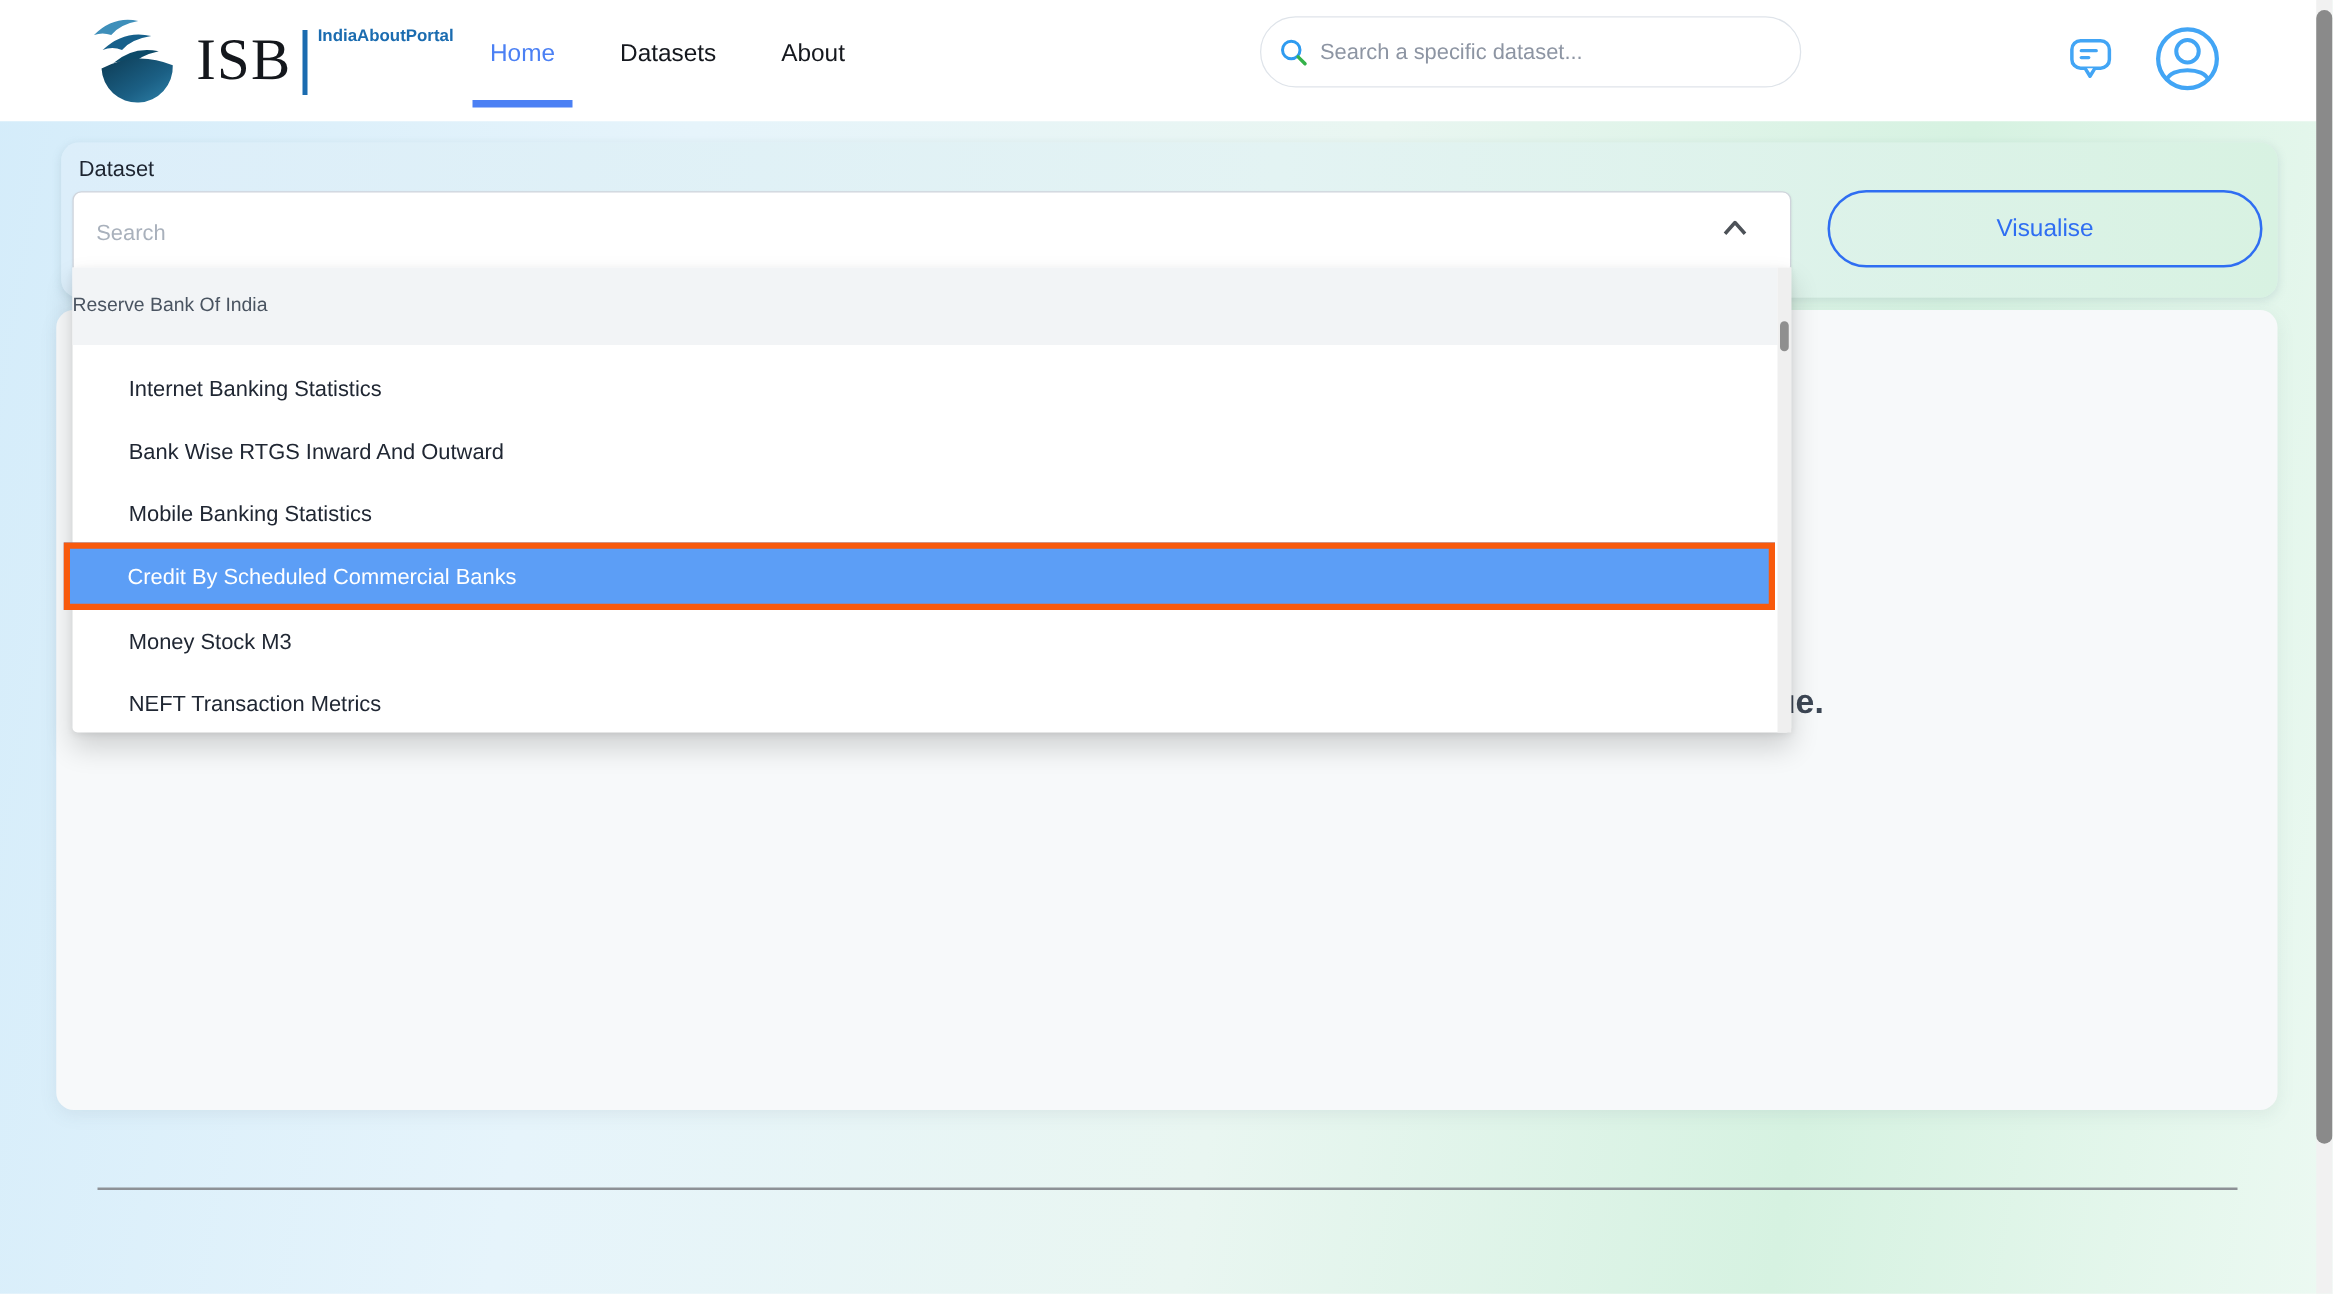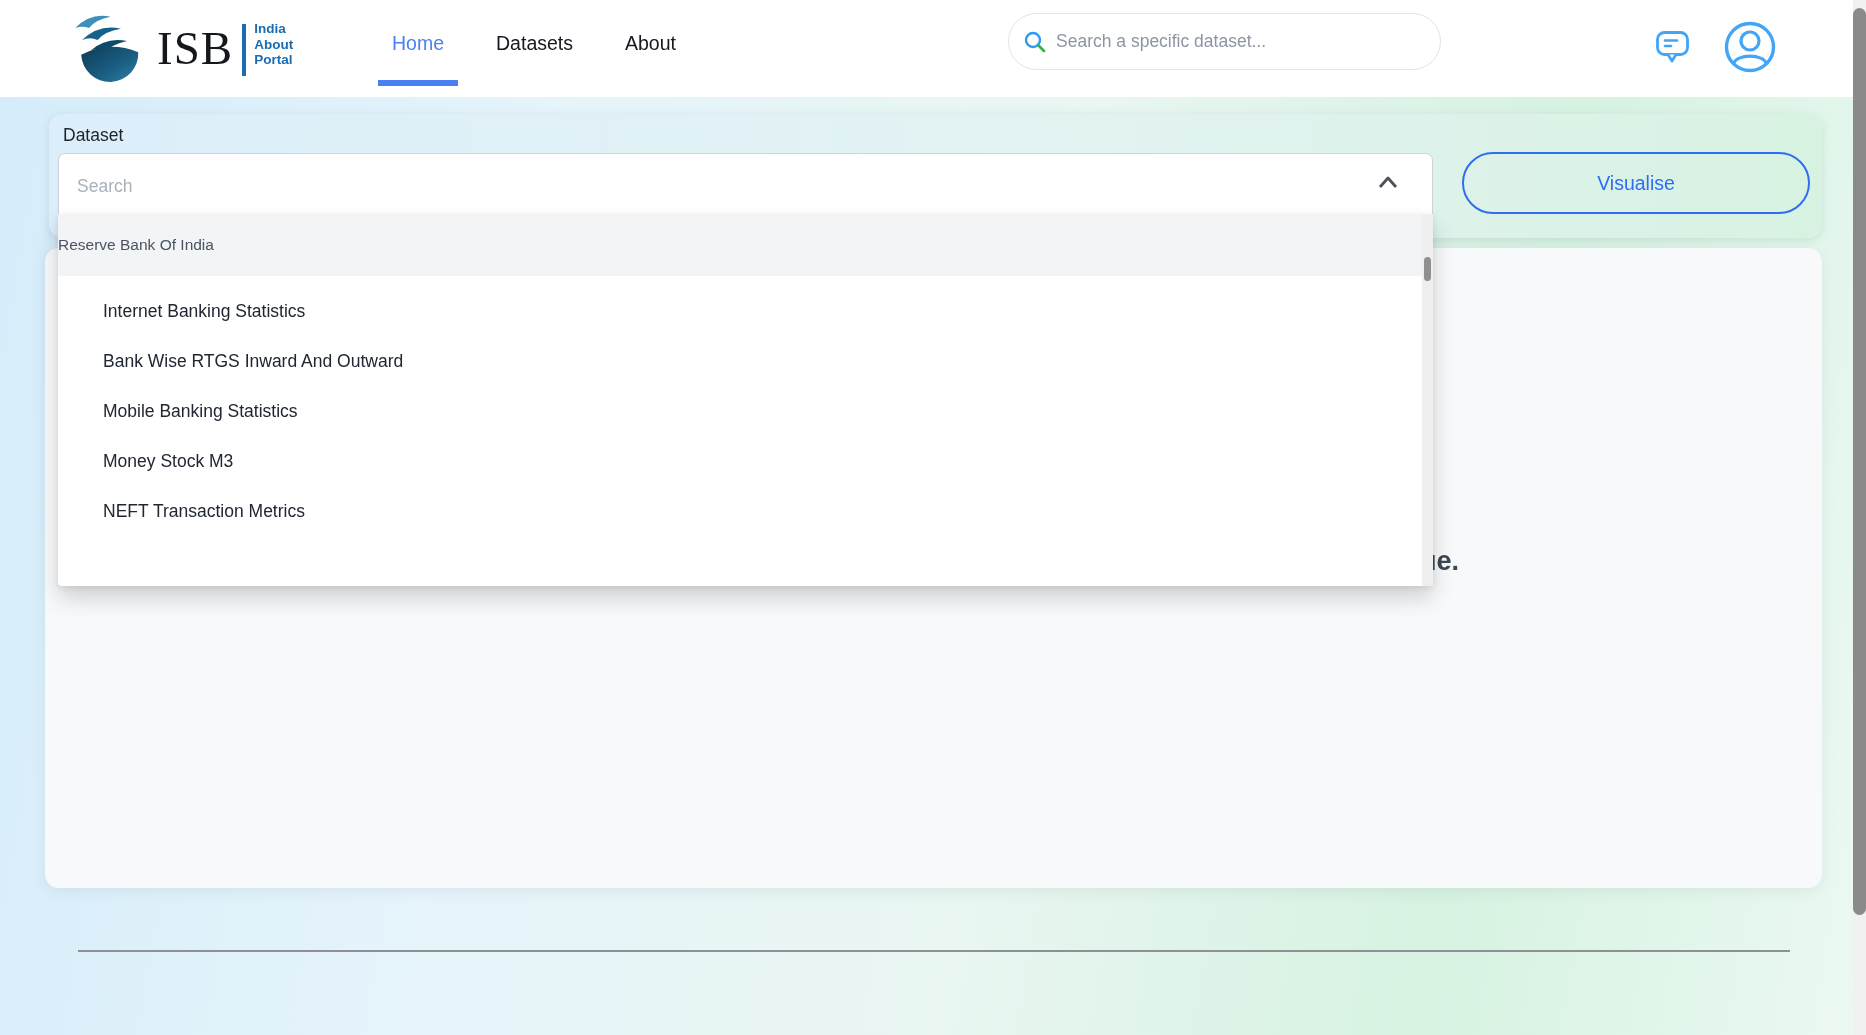--- a/index.html
+++ b/index.html
@@ -8,21 +8,21 @@
     font-family:"Liberation Sans", sans-serif;
     background:linear-gradient(100deg,#d4ecfa 0%,#e6f4fb 28%,#e9f6f1 55%,#d6f2e1 78%,#ecf9f2 100%);
   }
   .canvas { position:relative; width:1866px; height:1035px; }
 
   
   .header { position:absolute; left:0; top:0; width:1866px; height:97px; background:#ffffff; z-index:40; }
   .logo { position:absolute; left:70px; top:8px; display:flex; align-items:flex-start; cursor:pointer; }
   .isb-word { font-family:"Liberation Serif", serif; font-weight:500; font-size:47px; line-height:80px; color:#14171c; letter-spacing:1px; margin-left:11px; }
   .logo-sep { width:4px; height:52px; background:#1b6cb0; margin:16px 8px 0 9px; }
-  .logo-lines { margin-top:13px; display:flex; flex-direction:column; }
+  .logo-lines { margin-top:13px; display:flex; flex-direction:row; }
   .logo-lines span { font-size:13.5px; line-height:15.5px; font-weight:bold; color:#1b6cb0; }
   .nav { position:absolute; left:392px; top:0; height:86px; display:flex; gap:52px; }
   .nav-item { position:relative; height:100%; display:flex; align-items:center; font-size:19.5px; font-weight:500; color:#15181e; cursor:pointer; }
   .nav-item.active { color:#4b80f4; }
   .nav-underline { position:absolute; bottom:0; left:-14px; right:-14px; height:6px; background:#4b80f4; }
   .search-pill { position:absolute; left:1008px; top:13px; width:433px; height:57px; border:1.5px solid #dfe4ea; border-radius:29px; background:#fff; display:flex; align-items:center; padding:0 16px 0 14px; }
   .search-pill svg { flex:0 0 auto; margin-right:9px; }
   .search-pill input { border:none; outline:none; width:100%; font-family:"Liberation Sans",sans-serif; font-size:17.5px; color:#333a45; background:transparent; }
   .search-pill input::placeholder { color:#8d95a3; }
   .hdr-icon { position:absolute; cursor:pointer; }
@@ -144,20 +144,21 @@
 
     <button class="visualise-btn">Visualise</button>
   </div>
 
   <div class="dropdown">
     <div class="dd-group">Reserve Bank Of India</div>
     <div class="dd-list">
       <div class="dd-item">Internet Banking Statistics</div>
       <div class="dd-item">Bank Wise RTGS Inward And Outward</div>
       <div class="dd-item">Mobile Banking Statistics</div>
+      <div class="dd-item-selected">Credit By Scheduled Commercial Banks</div>
       <div class="dd-item">Money Stock M3</div>
       <div class="dd-item">NEFT Transaction Metrics</div>
     </div>
     <div class="dd-scrollbar">
       <div class="dd-scroll-thumb"></div>
     </div>
   </div>
 
   <div class="main-card"></div>
   <div class="heading-fragment">ue.</div>

